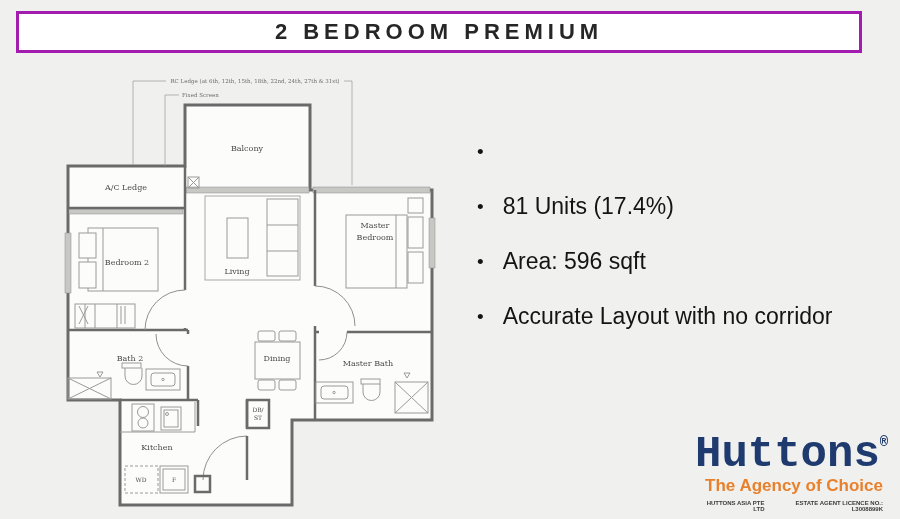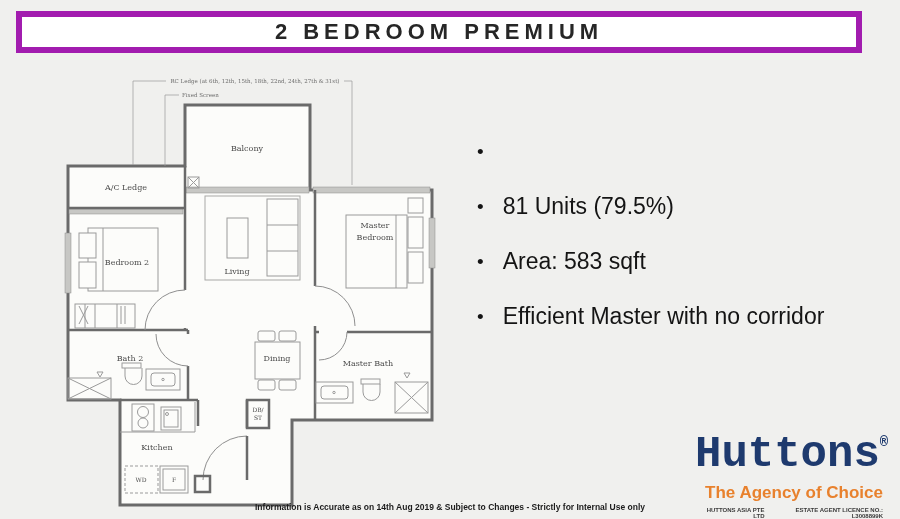--- a/index.html
+++ b/index.html
@@ -1,21 +1,21 @@
 <!DOCTYPE html>
 <html><head>
 <meta charset="utf-8">
 <style>
   html,body { margin:0; padding:0; }
   body { font-family:"Liberation Sans",sans-serif; }
   .slide { position:relative; width:900px; height:519px; background:#f0f0ee; overflow:hidden; }
 
   
   .title-box { position:absolute; left:16px; top:11px; width:846px; height:42px;
-    background:#ffffff; border:6px solid #a21caf; box-sizing:border-box;
+    background:#ffffff; border:3px solid #a21caf; box-sizing:border-box;
     display:flex; align-items:center; justify-content:center; }
   .title-text { font-weight:bold; font-size:22px; letter-spacing:5px; color:#262626; }
 
   
   svg.plan { position:absolute; left:55px; top:68px; }
   .wall-outer { fill:#fcfcfa; stroke:#6a6a6a; stroke-width:3; }
   .wall-in { fill:none; stroke:#6a6a6a; stroke-width:2.5; }
   .wall-thin { fill:none; stroke:#a8a8a6; stroke-width:1; }
   .win { fill:#c7c7c4; stroke:#8b8b8b; stroke-width:0.5; }
   .furn { fill:#fcfcfa; stroke:#9a9a9a; stroke-width:1; }
@@ -32,21 +32,21 @@
   .dot { font-size:19px; margin-right:19px; color:#141414; }
 
   
   .disclaimer { position:absolute; left:0; right:0; top:502px; text-align:center;
     font-size:8.5px; font-weight:bold; color:#1c1c1c; }
 
   
   .logo { position:absolute; right:17px; top:432px; width:188px; text-align:right; }
   .logo-brand { font-size:44px; font-weight:bold; color:#1e3a6e; line-height:1; white-space:nowrap;font-family:Liberation Mono, monospace; }
   .logo-reg { font-size:14px; font-weight:bold; color:#1e3a6e; vertical-align:20px; }
-  .logo-tagline { font-size:17px; font-weight:bold; color:#e8812d; line-height:1; margin-top:8px; }
+  .logo-tagline { font-size:17px; font-weight:bold; color:#e8812d; line-height:1; margin-top:1px; }
   .logo-legal { display:flex; justify-content:space-between; font-size:6px; font-weight:bold;
     color:#3a3a3a; margin-top:6px; }
 </style>
 </head>
 <body>
 
 <div class="slide">
 
   <div class="title-box">
     <div class="title-text">2 BEDROOM PREMIUM</div>
@@ -158,33 +158,32 @@
     <text class="rs" x="86" y="414">WD</text>
     <text class="rs" x="119" y="414">F</text>
   </svg>
 
   <div class="bullets">
     <div class="bullet-item">
       <span class="dot">•</span>
     </div>
     <div class="bullet-item">
       <span class="dot">•</span>
-      <span>81 Units (79.5%)</span>
+      <span>81 Units (17.4%)</span>
     </div>
     <div class="bullet-item">
       <span class="dot">•</span>
-      <span>Area: 583 sqft</span>
+      <span>Area: 596 sqft</span>
     </div>
     <div class="bullet-item">
       <span class="dot">•</span>
-      <span>Efficient Master with no corridor</span>
+      <span>Accurate Layout with no corridor</span>
     </div>
   </div>
 
-  <div class="disclaimer">Information is Accurate as on 14th Aug 2019 &amp; Subject to Changes - Strictly for Internal Use only</div>
 
   <div class="logo">
     <div class="logo-brand"><span>Huttons</span><span class="logo-reg">®</span></div>
     <div class="logo-tagline">The Agency of Choice</div>
     <div class="logo-legal">
       <span>HUTTONS ASIA PTE LTD</span>
       <span>ESTATE AGENT LICENCE NO.: L3008899K</span>
     </div>
   </div>
 

